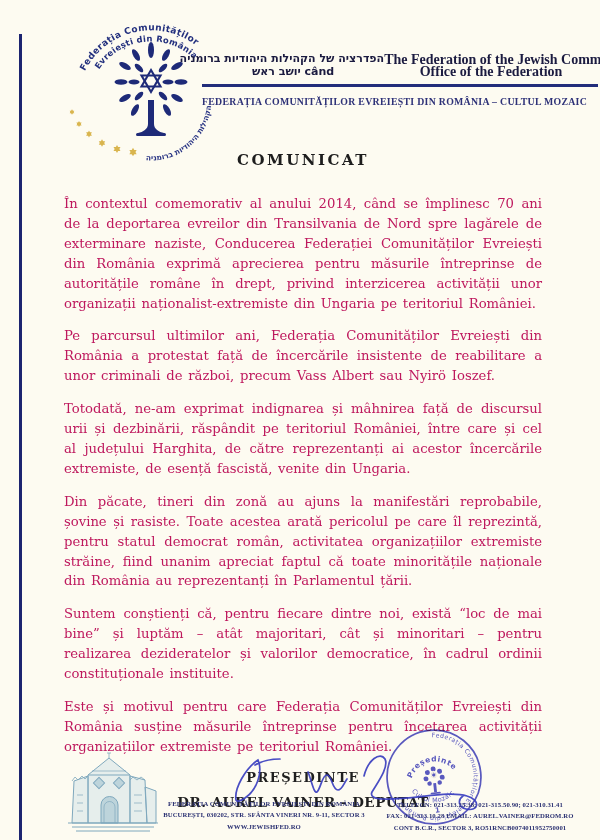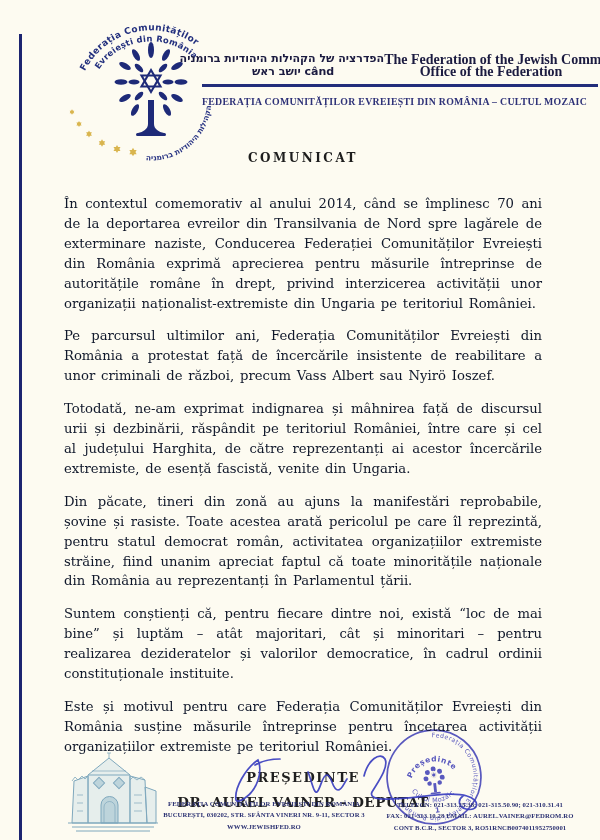--- a/index.html
+++ b/index.html
@@ -16,24 +16,24 @@
     font-family:"DejaVu Sans",sans-serif;font-size:11px;font-weight:bold;
     color:#1b1b40;line-height:13px;white-space:nowrap;}
   .english-col{width:54%;text-align:center;font-family:"Liberation Serif",serif;
     font-size:14px;font-weight:bold;color:#1b1b40;line-height:12px;
     padding-top:2px;white-space:nowrap;}
   .header-rule{height:3px;background:#222d7b;margin-top:6px;}
   .org-line,.cabinet-line{text-align:left;color:#2e3278;font-weight:bold;
     font-family:"Liberation Serif",serif;font-size:9.8px;letter-spacing:.3px;
     margin-top:9px;white-space:nowrap;}
   .title{position:absolute;top:151px;left:64px;width:478px;text-align:center;
-    font-size:12px;font-weight:600;letter-spacing:2.5px;color:#1d1d1d;}
+    font-size:15px;font-weight:600;letter-spacing:2.5px;color:#1d1d1d;}
   .body-text{position:absolute;left:64px;top:194px;width:478px;}
   .para{margin:0 0 13px 0;text-align:justify;font-size:13.2px;line-height:19.9px;
-    color:#0f172a;word-spacing:1.6px;}
+    color:#be185d;word-spacing:1.6px;}
   .role{margin-top:4px;text-align:center;font-weight:bold;font-size:13px;
     letter-spacing:1.5px;color:#1f1f1f;}
   .name{margin-top:9px;text-align:center;font-weight:bold;font-size:13.5px;
     letter-spacing:.5px;color:#1f1f1f;}
   .signature-svg{position:absolute;left:222px;top:748px;width:270px;height:78px;}
   .stamp-svg{position:absolute;left:383px;top:726px;width:102px;height:102px;
     mix-blend-mode:multiply;opacity:.88;transform:rotate(-6deg);}
   .synagogue-svg{position:absolute;left:48px;top:745px;width:122px;height:95px;}
   .footer-left{position:absolute;left:158px;top:798px;width:212px;text-align:center;}
   .footer-right{position:absolute;left:362px;top:799px;width:236px;text-align:center;}

